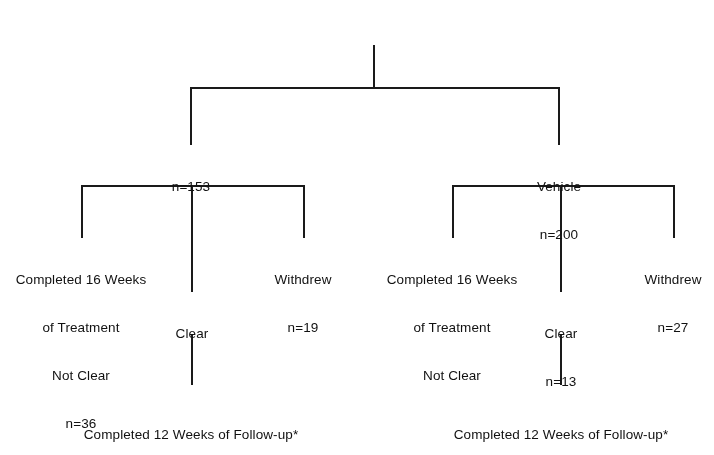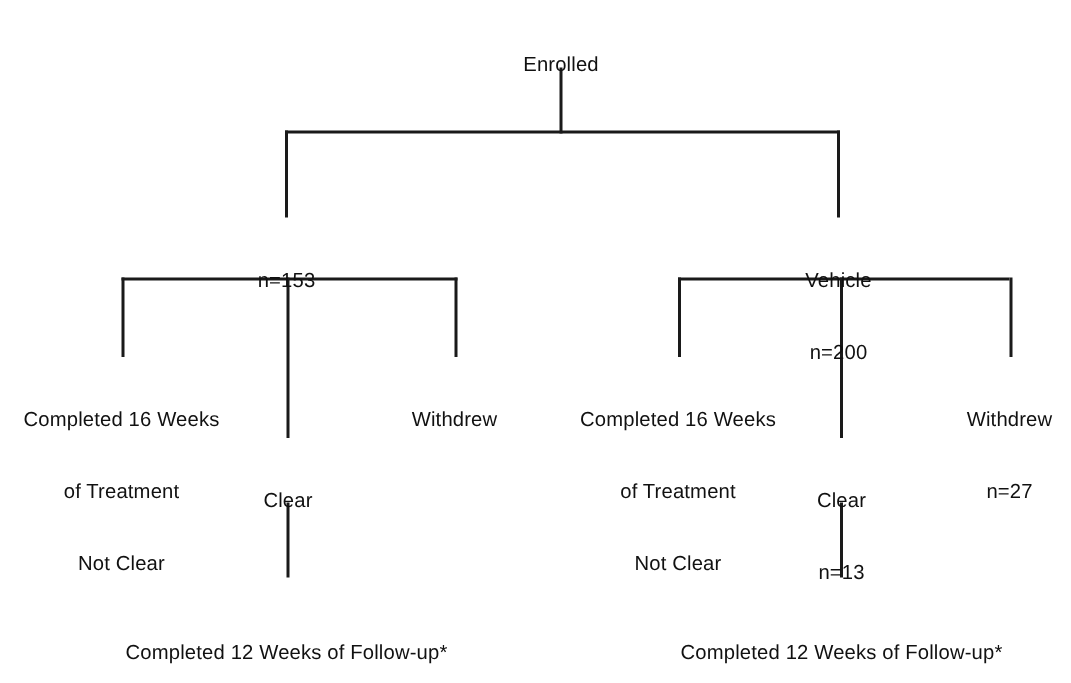--- a/index.html
+++ b/index.html
@@ -64,44 +64,45 @@
   <div class="vline" style="left:191px; top:335px; height:50px;"></div>
 
   <div class="hline" style="left:452px; top:185px; width:221px;"></div>
   <div class="vline" style="left:452px; top:185px; height:53px;"></div>
   <div class="vline" style="left:560px; top:185px; height:107px;"></div>
   <div class="vline" style="left:673px; top:185px; height:53px;"></div>
 
   <div class="vline" style="left:560px; top:335px; height:50px;"></div>
 
   <div class="node" style="left:294px; top:3px; width:160px;">
-    <span class="line">Enrolled</span>
   </div>
 
   <div class="node" style="left:111px; top:147px; width:160px;">
     <span class="line">n=153</span>
   </div>
 
   <div class="node" style="left:479px; top:147px; width:160px;">
     <span class="line">Vehicle</span>
     <span class="line">n=200</span>
   </div>
 
   <div class="node" style="left:2px; top:240px; width:158px;">
     <span class="line">Completed 16 Weeks</span>
     <span class="line">of Treatment</span>
     <span class="line">Not Clear</span>
+    <span class="line">n=36</span>
   </div>
 
   <div class="node" style="left:132px; top:294px; width:120px;">
     <span class="line">Clear</span>
   </div>
 
   <div class="node" style="left:243px; top:240px; width:120px;">
     <span class="line">Withdrew</span>
+    <span class="line">n=19</span>
   </div>
 
   <div class="node" style="left:373px; top:240px; width:158px;">
     <span class="line">Completed 16 Weeks</span>
     <span class="line">of Treatment</span>
     <span class="line">Not Clear</span>
   </div>
 
   <div class="node" style="left:501px; top:294px; width:120px;">
     <span class="line">Clear</span>

